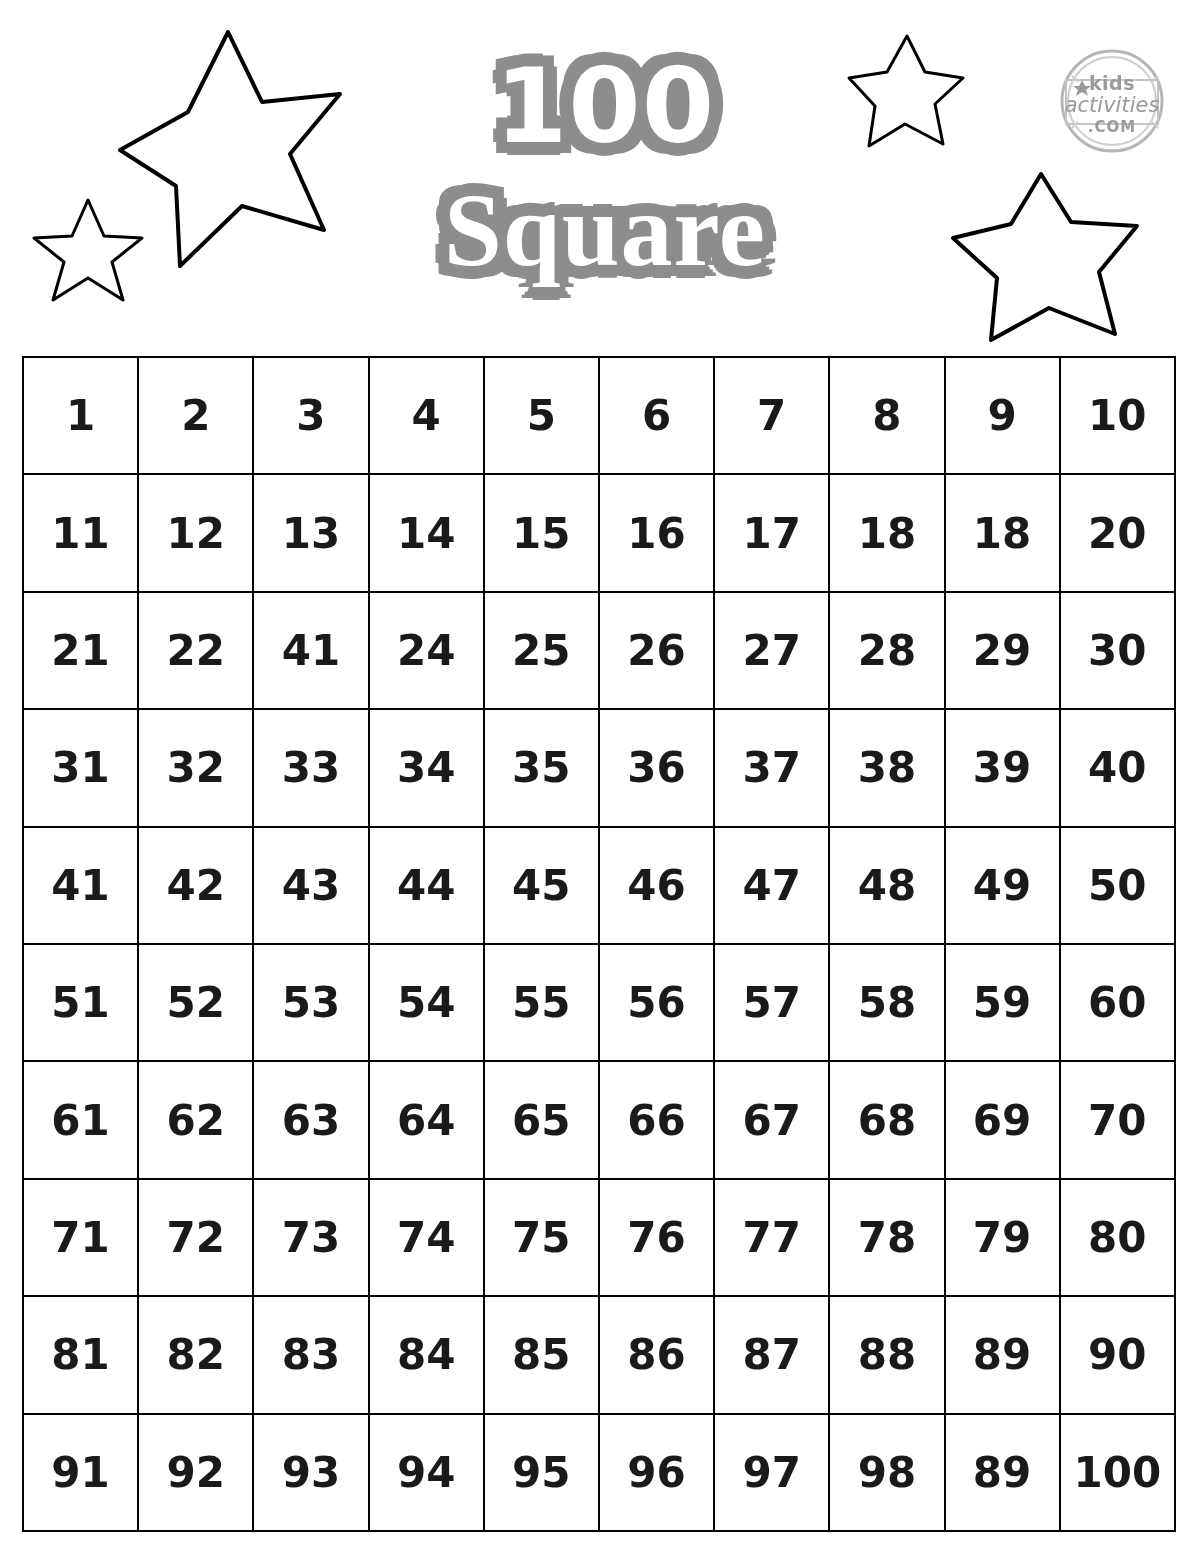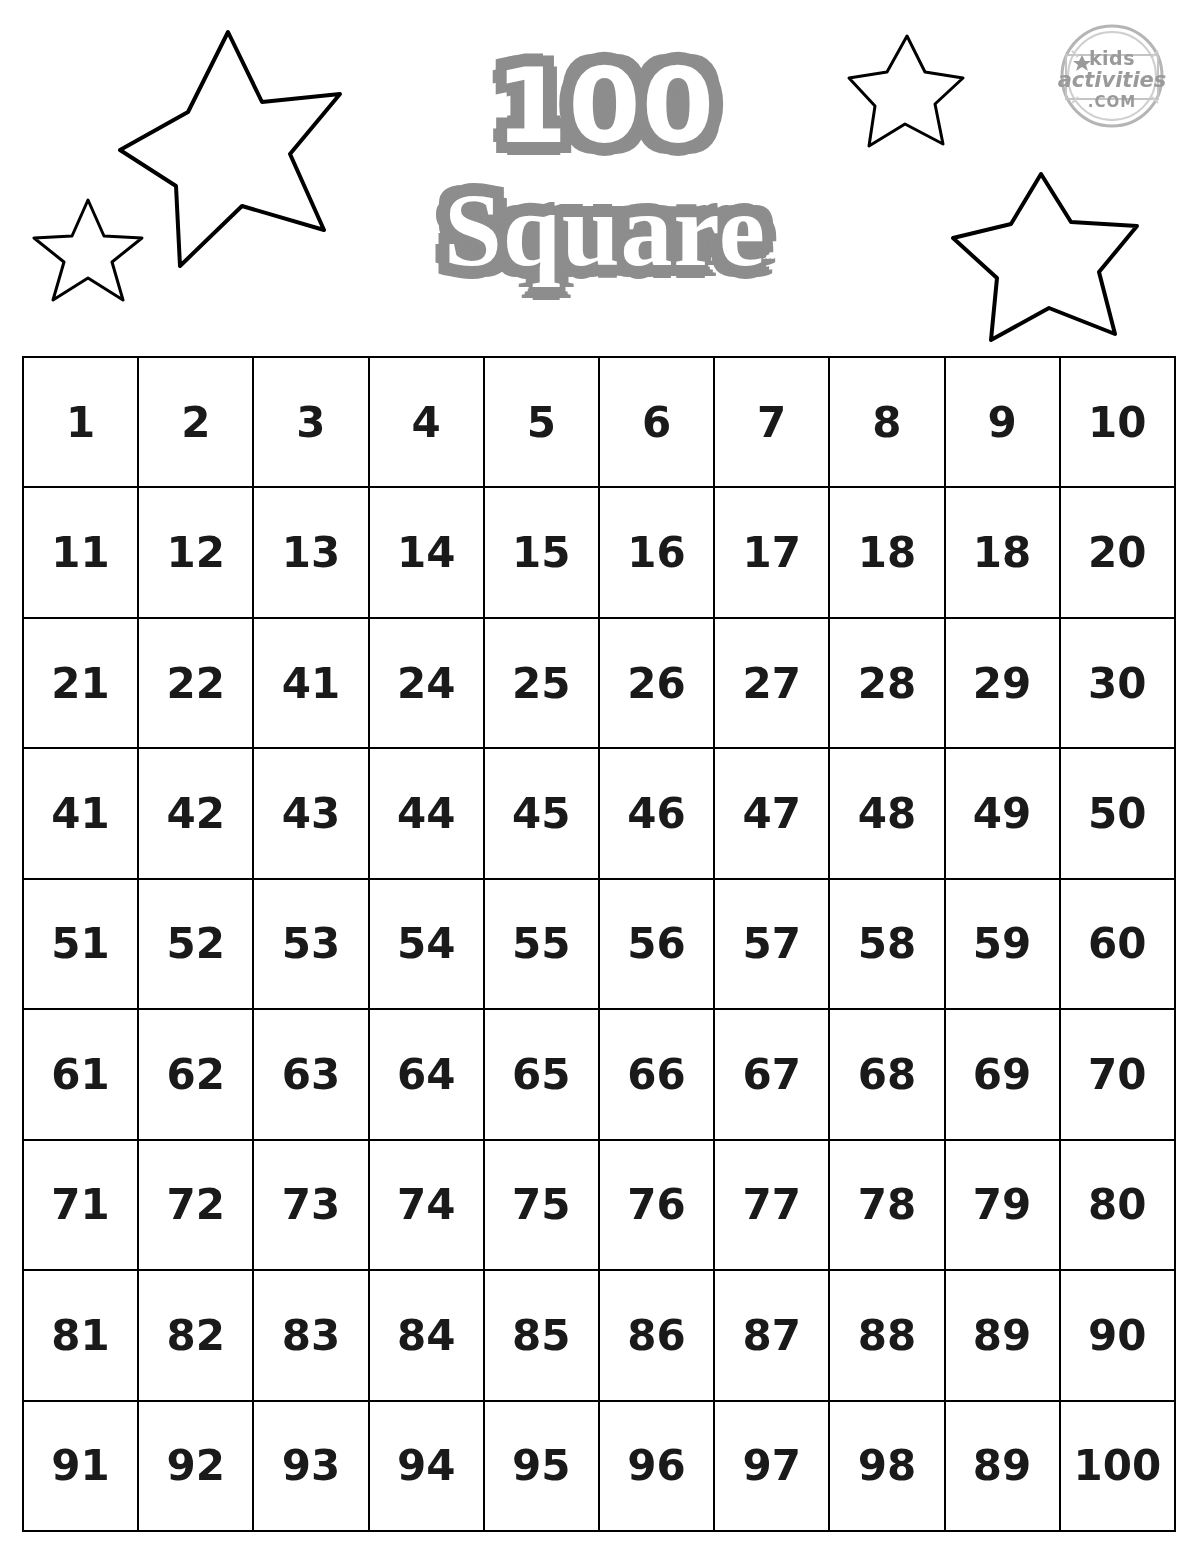--- a/index.html
+++ b/index.html
@@ -81,41 +81,41 @@
       0 -13px 0 #8d8d8d, 0 13px 0 #8d8d8d,
       -11px -11px 0 #8d8d8d, 11px -11px 0 #8d8d8d,
       -11px 11px 0 #8d8d8d, 11px 11px 0 #8d8d8d;
     font-family: Liberation Serif, serif;
   }
 
   
   .logo {
     position: absolute;
     right: 28px;
-    top: 21px;
+    top: 46px;
     width: 120px;
     height: 110px;
   }
   .logo-text {
     position: absolute;
     width: 100%;
     text-align: center;
     color: #9a9a9a;
     font-family: "DejaVu Sans", sans-serif;
   }
   .logo-kids {
     top: 26px;
     font-size: 19px;
     font-weight: bold;
     letter-spacing: 0.5px;
   }
   .logo-activities {
     top: 47px;
     font-size: 21px;
-    font-weight: bold;
+    font-weight: normal;
     font-style: italic;
   }
   .logo-com {
     top: 72px;
     font-size: 15px;
     font-weight: bold;
     letter-spacing: 1px;
     text-align: center;
   }
 
@@ -217,20 +217,32 @@
         <td>41</td>
         <td>24</td>
         <td>25</td>
         <td>26</td>
         <td>27</td>
         <td>28</td>
         <td>29</td>
         <td>30</td>
       </tr>
       <tr>
+        <td>31</td>
+        <td>32</td>
+        <td>33</td>
+        <td>34</td>
+        <td>35</td>
+        <td>36</td>
+        <td>37</td>
+        <td>38</td>
+        <td>39</td>
+        <td>40</td>
+      </tr>
+      <tr>
         <td>41</td>
         <td>42</td>
         <td>43</td>
         <td>44</td>
         <td>45</td>
         <td>46</td>
         <td>47</td>
         <td>48</td>
         <td>49</td>
         <td>50</td>

